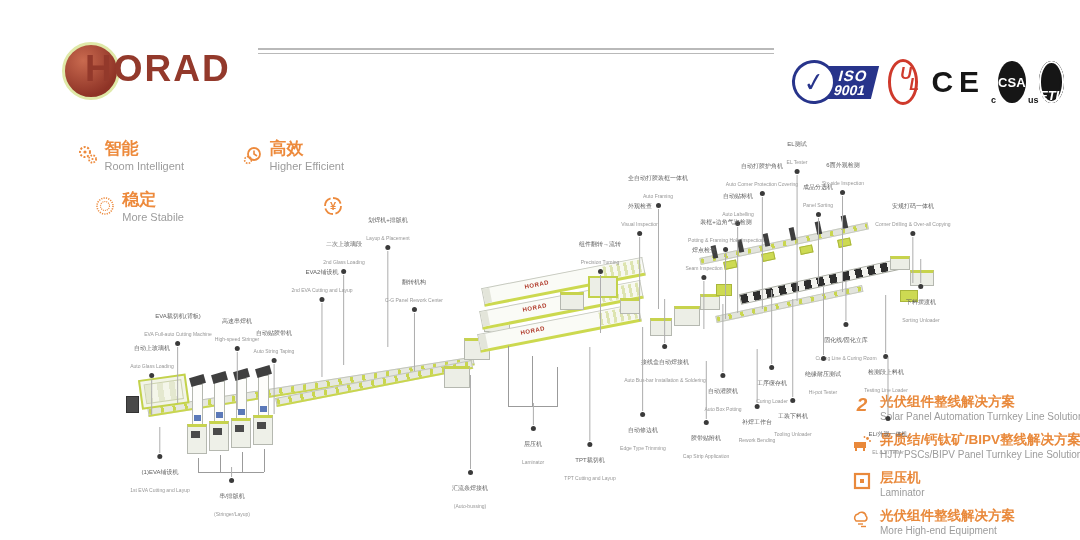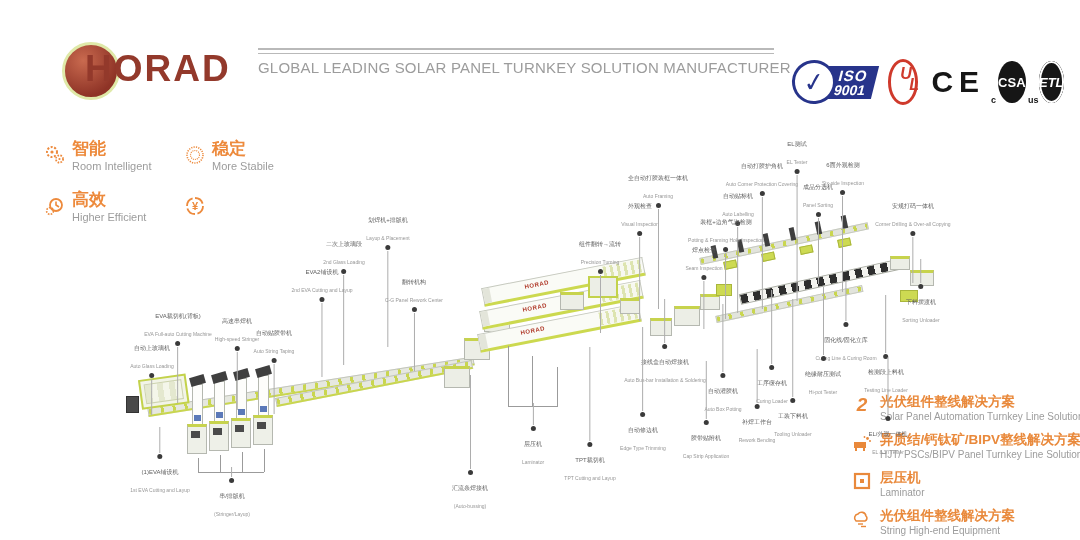--- a/index.html
+++ b/index.html
@@ -36,27 +36,27 @@
     color:#CF3A2C;font-weight:bold;font-style:italic;}
   .ul-badge .u{position:absolute;left:9px;top:3px;font-size:16px;}
   .ul-badge .l{position:absolute;left:18px;top:14px;font-size:16px;}
   .ce-badge{font-size:30px;font-weight:bold;letter-spacing:6px;color:#161616;}
   .csa-badge{width:42px;height:42px;background:#161616;border-radius:50%;color:#fff;
     display:flex;align-items:center;justify-content:center;font-weight:bold;font-size:13px;
     position:relative;}
   .csa-badge .c{position:absolute;left:-7px;bottom:-2px;color:#161616;font-size:9px;font-weight:bold;}
   .csa-badge .us{position:absolute;right:-13px;bottom:-2px;color:#161616;font-size:9px;font-weight:bold;margin-left:16px;}
   .etl-badge{width:42px;height:42px;background:#161616;border-radius:50%;color:#fff;
-    display:flex;align-items:center;justify-content:center;font-weight:bold;font-style:italic;
+    display:flex;align-items:flex-end;justify-content:center;font-weight:bold;font-style:italic;
     font-size:13px;box-shadow:inset 0 0 0 2px #fff,inset 0 0 0 4px #161616;}
 
   
   .features{position:absolute;left:44px;top:140px;display:grid;
     grid-template-columns:140px 160px;row-gap:18px;}
-  .feature{display:flex;align-items:flex-start;gap:6px;}
+  .feature{display:flex;align-items:flex-start;gap:6px;justify-content:flex-end;}
   .f-icon{width:22px;height:22px;flex:none;margin-top:4px;}
   .f-cn{font-size:17px;font-weight:bold;color:#ED8A3C;line-height:1.1;}
   .f-en{position:relative;font-size:11px;color:#9C9C9C;line-height:1.3;white-space:nowrap;}
   .f-en::after{content:'';position:absolute;left:0;right:-4px;bottom:-1px;height:6px;z-index:-1;
     background:linear-gradient(90deg,#fbe2ca,rgba(251,226,202,0));}
 
   
   .legend{position:absolute;left:852px;top:394px;display:flex;flex-direction:column;gap:9px;}
   .lg-item{display:flex;align-items:flex-start;gap:8px;}
   .lg-icon{width:20px;height:20px;flex:none;margin-top:1px;color:#E9893B;
@@ -110,24 +110,20 @@
 <div class="page">
 
   <div class="logo">
     <span class="logo-circle"></span>
     <span class="logo-text">HORAD</span>
   </div>
 
   <div class="title-block">
     <div class="rule"></div>
     <div class="rule-double"></div>
-    <div class="title-en">
-      <span class="band"></span>
-      <span>GLOBAL LEADING SOLAR PANEL TURNKEY SOLUTION MANUFACTURER</span>
-    </div>
   </div>
 
   <div class="certs">
     <div class="iso">
       <span class="iso-check">✓</span>
       <span class="iso-flag">
         <span class="l1">ISO</span>
         <span class="l2">9001</span>
       </span>
     </div>
@@ -154,37 +150,37 @@
         <circle cx="15.5" cy="15" r="3.6" fill="none" stroke="#ED8A3C" stroke-width="1.8" stroke-dasharray="1.6 1.3"></circle>
         <circle cx="15.5" cy="15" r="1.1" fill="#ED8A3C"></circle>
       </svg>
       <div>
         <div class="f-cn">智能</div>
         <div class="f-en">Room Intelligent</div>
       </div>
     </div>
     <div class="feature">
       <svg class="f-icon" viewBox="0 0 22 22">
-        <circle cx="11" cy="11" r="8" fill="none" stroke="#ED8A3C" stroke-width="1.6" stroke-dasharray="1.2 1.2"></circle>
-        <circle cx="11" cy="11" r="4.5" fill="none" stroke="#ED8A3C" stroke-width="1.2" stroke-dasharray="1 1"></circle>
-      </svg>
-      <div>
-        <div class="f-cn">稳定</div>
-        <div class="f-en">More Stabile</div>
-      </div>
-    </div>
-    <div class="feature">
-      <svg class="f-icon" viewBox="0 0 22 22">
         <circle cx="12" cy="10" r="6" fill="none" stroke="#ED8A3C" stroke-width="1.8"></circle>
         <path d="M12 6.5 V10 L15 12" fill="none" stroke="#ED8A3C" stroke-width="1.6"></path>
         <circle cx="6" cy="16" r="3.4" fill="none" stroke="#ED8A3C" stroke-width="1.6" stroke-dasharray="1.6 1.3"></circle>
       </svg>
       <div>
         <div class="f-cn">高效</div>
         <div class="f-en">Higher Efficient</div>
+      </div>
+    </div>
+    <div class="feature">
+      <svg class="f-icon" viewBox="0 0 22 22">
+        <circle cx="11" cy="11" r="8" fill="none" stroke="#ED8A3C" stroke-width="1.6" stroke-dasharray="1.2 1.2"></circle>
+        <circle cx="11" cy="11" r="4.5" fill="none" stroke="#ED8A3C" stroke-width="1.2" stroke-dasharray="1 1"></circle>
+      </svg>
+      <div>
+        <div class="f-cn">稳定</div>
+        <div class="f-en">More Stabile</div>
       </div>
     </div>
     <div class="feature">
       <svg class="f-icon" viewBox="0 0 22 22">
         <circle cx="11" cy="11" r="8" fill="none" stroke="#ED8A3C" stroke-width="1.8" stroke-dasharray="10 2.5"></circle>
         <text x="11" y="15" font-size="11" font-weight="bold" fill="#ED8A3C" text-anchor="middle">¥</text>
       </svg>
     </div>
   </div>
 
@@ -471,18 +467,18 @@
       </div>
     </div>
     <div class="lg-item">
       <svg class="lg-icon" viewBox="0 0 20 20">
         <path d="M4 12 a4 4 0 0 1 2-7 a4.5 4.5 0 0 1 8 2 a3 3 0 0 1-1 5 z" fill="none" stroke="#E9893B" stroke-width="1.6"></path>
         <line x1="6" y1="15" x2="11" y2="15" stroke="#E9893B" stroke-width="1.4"></line>
         <line x1="9" y1="17.5" x2="14" y2="17.5" stroke="#E9893B" stroke-width="1.4"></line>
       </svg>
       <div>
         <div class="lg-cn">光伏组件整线解决方案</div>
-        <div class="lg-en">String High-end Equipment</div>
+        <div class="lg-en">More High-end Equipment</div>
       </div>
     </div>
   </div>
 
 </div>
 
 </body></html>

